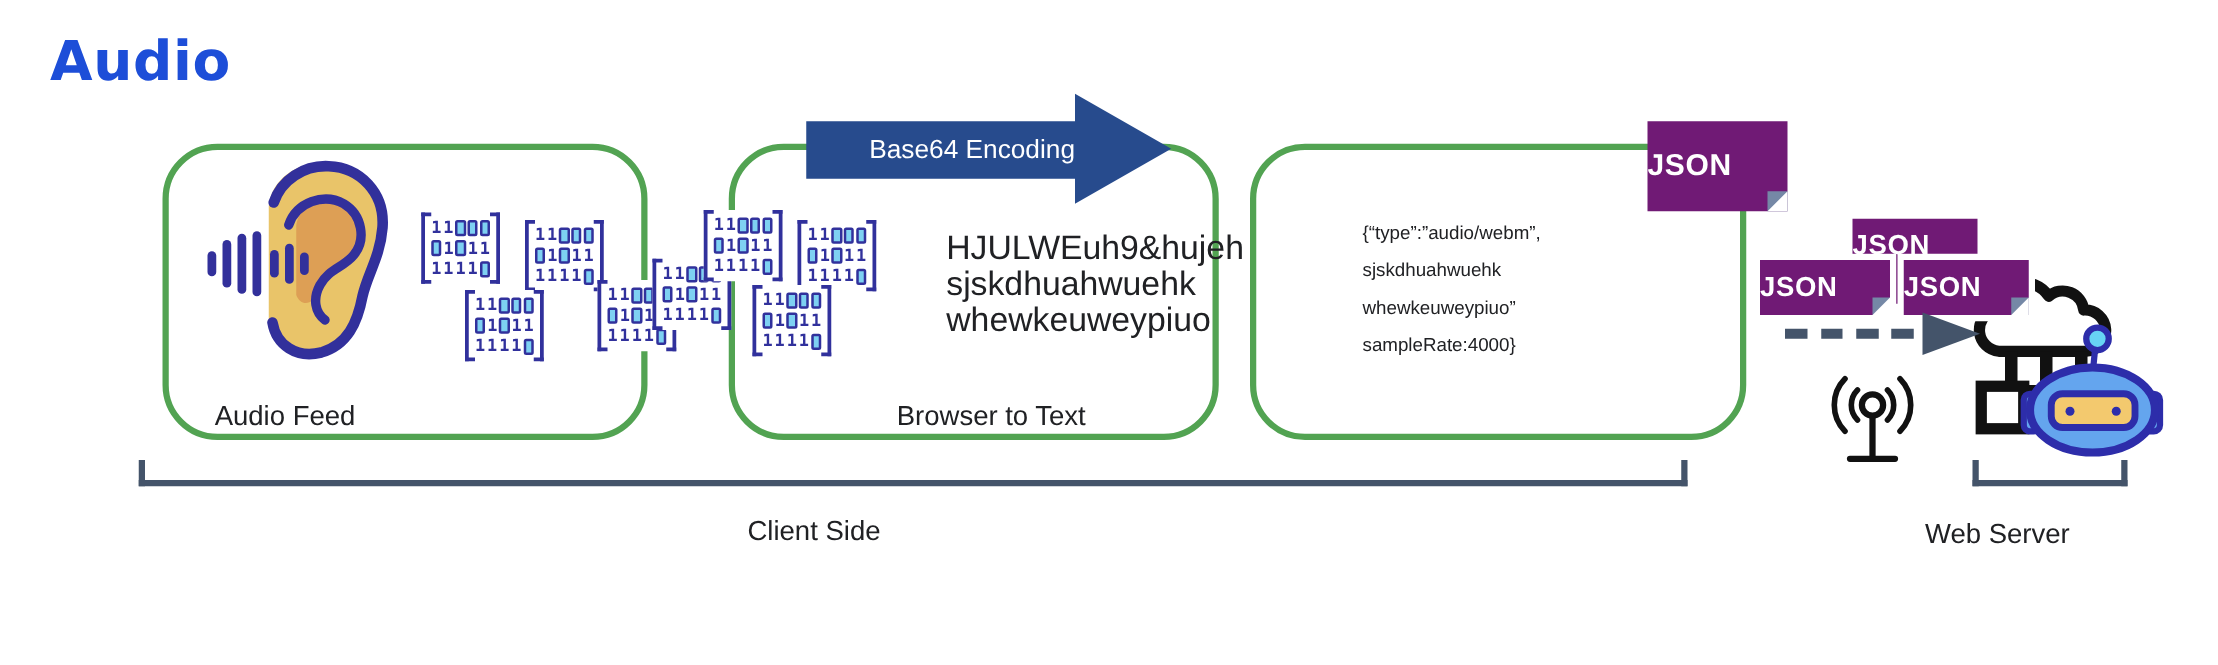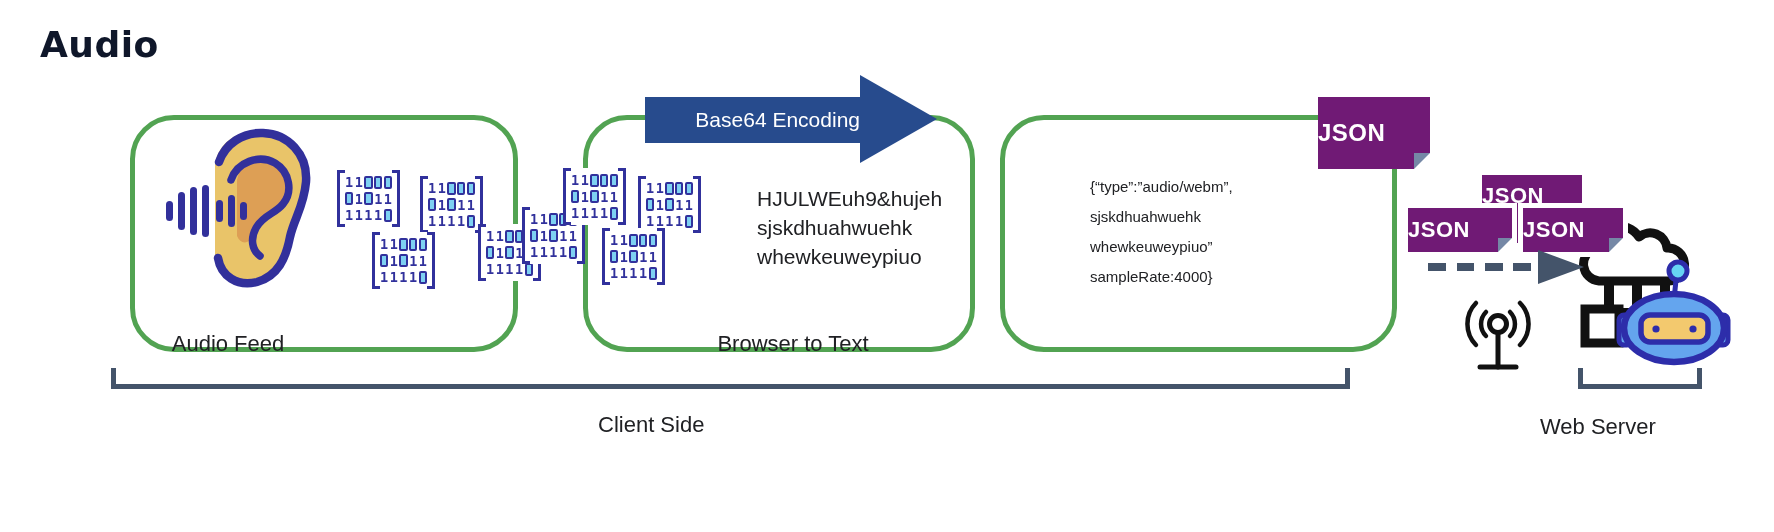--- a/index.html
+++ b/index.html
@@ -1,29 +1,29 @@
 <!DOCTYPE html>
 <html><head>
 <meta charset="utf-8">
 <style>
   html,body{margin:0;padding:0;background:#fff;}
   .stage{position:relative;width:1774px;height:532px;background:#fff;overflow:hidden;
          font-family:"Liberation Sans",sans-serif;color:#202124;}
 
   
   .page-title{position:absolute;left:40px;top:24px;font-family:"DejaVu Sans",sans-serif;
-              font-weight:800;font-size:36px;color:#0f172a;letter-spacing:.5px;}
+              font-weight:800;font-size:44px;color:#1d4ed8;letter-spacing:.5px;}
 
   
   .gbox{position:absolute;top:115px;height:237px;border:5px solid #52a352;border-radius:44px;
         background:transparent;box-sizing:border-box;z-index:1;}
   #box1{left:130px;width:388px;}
   #box2{left:583px;width:392px;}
   #box3{left:1000px;width:397px;}
-  .box-label{position:absolute;top:320px;width:200px;text-align:center;font-size:22px;z-index:2;margin-top:11px;}
+  .box-label{position:absolute;top:320px;width:200px;text-align:center;font-size:22px;z-index:2;}
   #lbl-audio-feed{left:128px;}
   #lbl-binary-to-text{left:693px;}
 
   
   .arrow-body{position:absolute;left:645px;top:97px;width:215px;height:46px;background:#274b8d;
               display:flex;align-items:center;justify-content:flex-end;z-index:3;}
   .arrow-body span{color:#fff;font-size:21px;}
   .arrow-head{position:absolute;left:860px;top:75px;width:0;height:0;z-index:3;
               border-top:44px solid transparent;border-bottom:44px solid transparent;
               border-left:77px solid #274b8d;}
@@ -35,21 +35,21 @@
                   border:3px solid #31319c;border-right:none;box-sizing:border-box;}
   .matrix::after{content:"";position:absolute;right:0;top:0;bottom:0;width:8px;
                  border:3px solid #31319c;border-left:none;box-sizing:border-box;}
   .mrow{display:flex;gap:1.5px;height:16.5px;align-items:center;justify-content:center;}
   .d1{color:#31319c;font-weight:700;font-family:"DejaVu Sans Mono",monospace;font-size:13.5px;
       width:8.5px;text-align:center;line-height:16px;}
   .d0{width:8.5px;height:13px;background:#7ed1f2;border:2.5px solid #31319c;border-radius:2px;
       box-sizing:border-box;}
 
   
-  .enc-text{position:absolute;left:757px;top:184px;font-size:21px;line-height:29px;z-index:2;}
+  .enc-text{position:absolute;left:757px;top:184px;font-size:27px;line-height:29px;z-index:2;}
   .json-text{position:absolute;left:1090px;top:172px;font-size:15px;line-height:30px;z-index:2;}
 
   
   .note{position:absolute;background:#701a75;color:#fff;font-weight:700;letter-spacing:.5px;
         display:flex;align-items:center;justify-content:flex-start;z-index:4;}
   .note::after{content:"";position:absolute;right:0;bottom:0;width:0;height:0;
                border-top:14px solid #7588a6;border-right:14px solid #fff;}
   #note-tab{left:1318px;top:97px;width:112px;height:72px;font-size:24px;z-index:5;}
   #note-tab::after{border-top-width:16px;border-right-width:16px;}
   #note-top{left:1482px;top:175px;width:100px;height:68px;font-size:22px;

